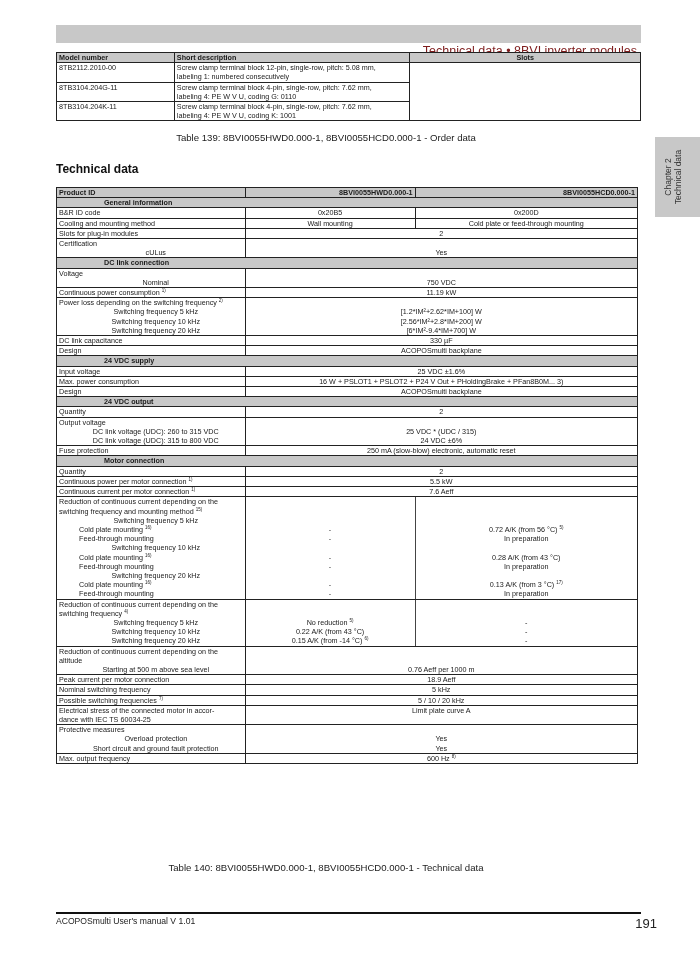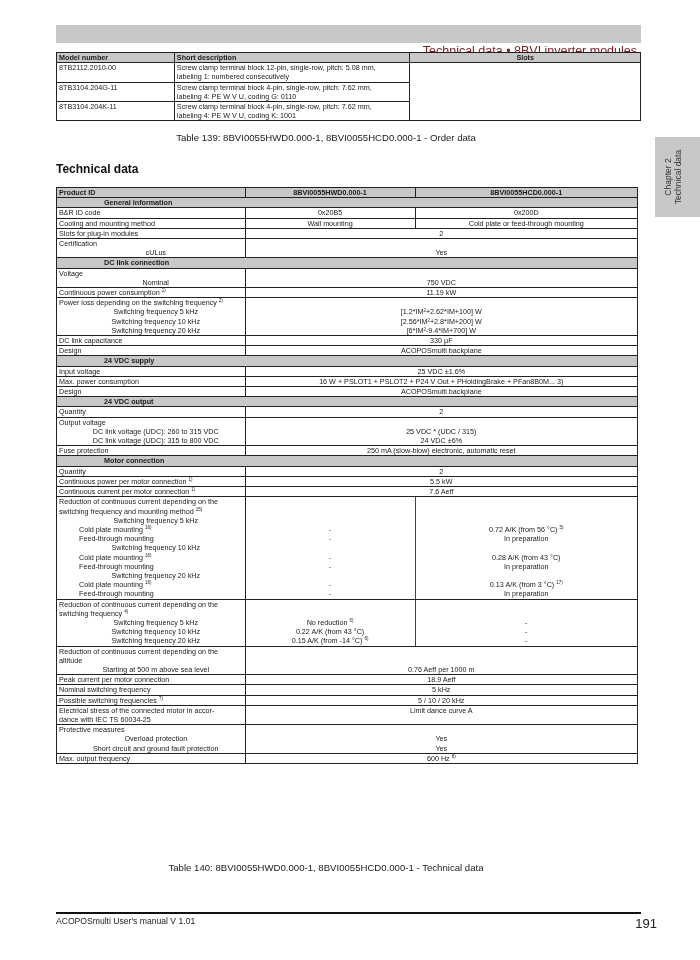--- a/index.html
+++ b/index.html
@@ -12,21 +12,21 @@
   td, th { border:1px solid #222; padding:0 2px; vertical-align:top; font-weight:normal; text-align:left; }
   .otbl { left:56px; top:52px; width:585px; border:1.5px solid #111; }
   .otbl th { background:#c8c8c8; font-weight:bold; height:9px; }
   .otbl th.fig { text-align:center; }
   .otbl td { height:18px; }
   .caption { position:absolute; left:0; width:652px; text-align:center; font-size:9.6px; color:#222; }
   .h2 { position:absolute; left:56px; top:162px; font-size:12px; font-weight:bold; color:#111; }
   .ttbl { left:56px; top:187px; width:582px; border:1.5px solid #111; }
   .ttbl col.c1 { width:190px; } .ttbl col.c2 { width:171px; } .ttbl col.c3 { width:224px; }
   .ttbl th { background:#c8c8c8; font-weight:bold; height:9px; }
-  .ttbl th.ctr { text-align:center; }
+  .ttbl th.ctr { text-align:right; }
   .ttbl tr.sec td { background:#c8c8c8; font-weight:bold; height:9px;padding-left:47px; }
   .ttbl td.v { text-align:center; vertical-align:bottom; }
   .ttbl td { height:9px; }
   .ind { padding-left:10px; display:block;text-align:center; }
   .ind2 { padding-left:20px; display:block; }
   .blk { display:block; }
   sup, sub { font-size:4.5px; line-height:0; }
   .footer-line { position:absolute; left:56px; top:912px; width:585px; height:2px; background:#111; }
   .footer-l { position:absolute; left:56px; top:916px; font-size:8.6px; color:#222; }
   .footer-r { position:absolute; right:43px; top:916px; font-size:13px; color:#222; }
@@ -289,21 +289,21 @@
       </tr>
   <tr>
         <td><span>Possible switching frequencies</span> <sup>7)</sup></td>
         <td class="v" colspan="2">5 / 10 / 20 kHz</td>
       </tr>
   <tr>
         <td>
           <span class="blk">Electrical stress of the connected motor in accor-</span>
           <span class="blk">dance with IEC TS 60034-25</span>
         </td>
-        <td class="v" colspan="2" style="vertical-align:top">Limit dance curve A</td>
+        <td class="v" colspan="2" style="vertical-align:top">Limit plate curve A</td>
       </tr>
   <tr>
         <td>
           <span class="blk">Protective measures</span>
           <span class="ind">Overload protection</span>
           <span class="ind">Short circuit and ground fault protection</span>
         </td>
     <td class="v" colspan="2">
           <span class="blk">Yes</span>
           <span class="blk">Yes</span>

